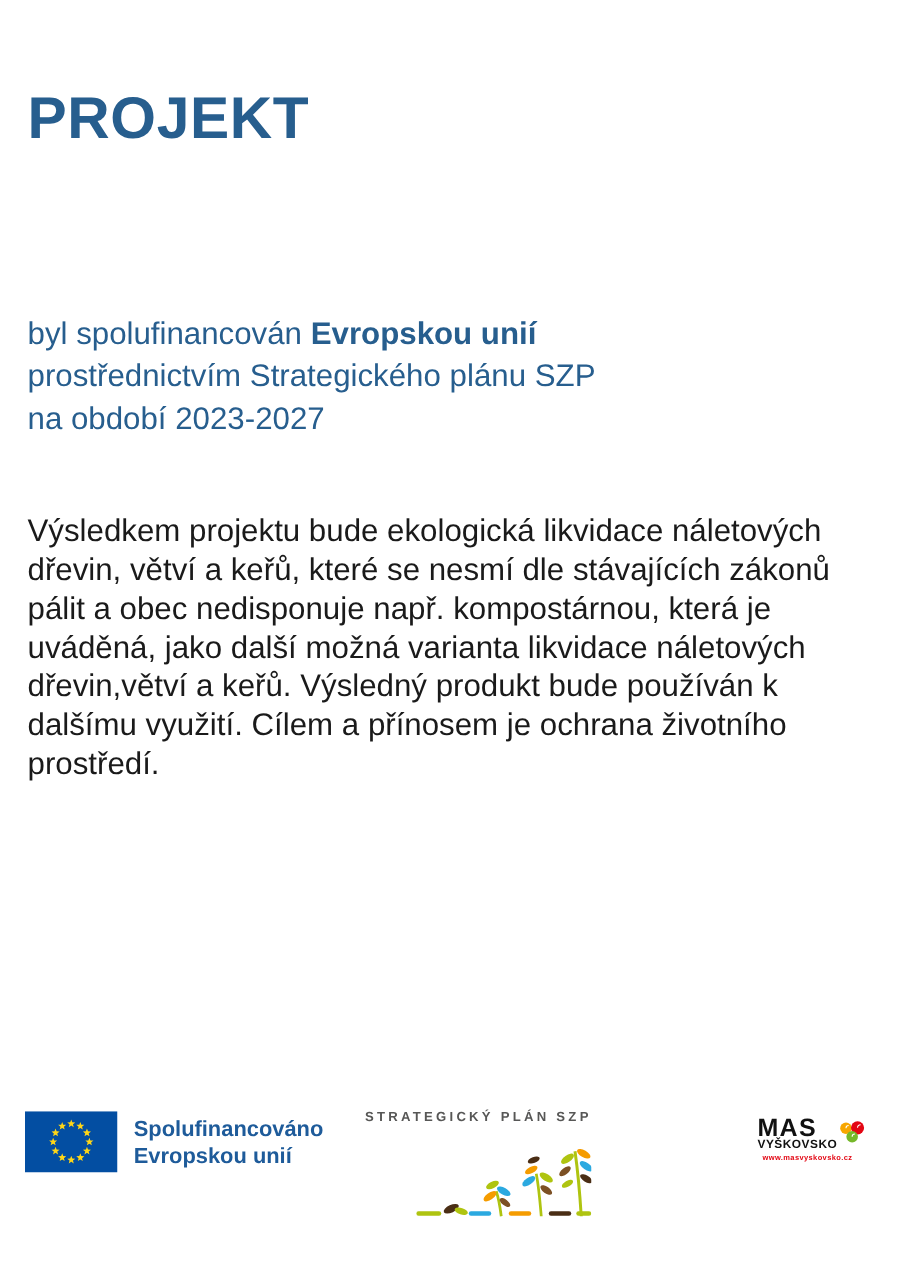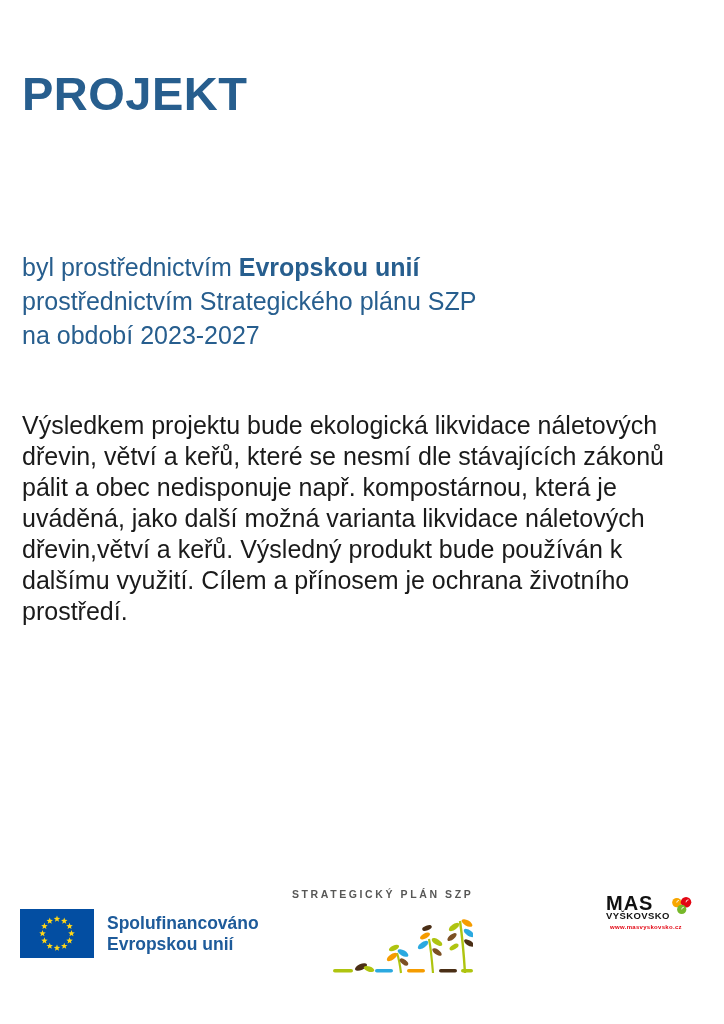--- a/index.html
+++ b/index.html
@@ -27,21 +27,21 @@
   }
   .funding{
     position:absolute; left:22px; top:250px;
     font-size:25px; line-height:34px; color:var(--heading-blue);
   }
   .description{
     position:absolute; left:22px; top:410px; width:690px;
     font-size:25px; line-height:31px; color:var(--text-black);
   }
   .footer{position:absolute; left:0; top:880px; width:724px; height:90px;}
-  .eu-block{position:absolute; left:20px; top:9px; display:flex; align-items:center; gap:13px;margin-top:20px;}
+  .eu-block{position:absolute; left:20px; top:9px; display:flex; align-items:center; gap:13px;}
   .eu-text{
     font-size:17.5px; font-weight:bold; line-height:21px; color:var(--eu-text-blue);
   }
   .szp-block{position:absolute; left:292px; top:8px; display:flex; align-items:flex-end; gap:8px;flex-direction:column;}
   .szp-label{
     font-size:10.5px; font-weight:600; letter-spacing:2.6px;
     color:var(--szp-gray); margin-bottom:7px; white-space:nowrap;
   }
   .mas-block{position:absolute; left:606px; top:13px; width:86px;}
   .mas-row{display:flex; align-items:flex-start; gap:0;}
@@ -51,21 +51,21 @@
   .mas-left{display:flex; flex-direction:column;}
 </style>
 </head>
 <body>
 
 <div class="page">
 
   <h1 class="title">PROJEKT</h1>
 
 
-  <p class="funding"><span>byl prostřednictvím </span><b>Evropskou unií</b><br>
+  <p class="funding"><span>byl spolufinancován </span><b>Evropskou unií</b><br>
     <span>prostřednictvím Strategického plánu SZP</span><br>
     <span>na období 2023-2027</span>
   </p>
 
   <p class="description">Výsledkem projektu bude ekologická likvidace náletových dřevin, větví a keřů, které se nesmí dle stávajících zákonů pálit a obec nedisponuje např. kompostárnou, která je uváděná, jako další možná varianta likvidace náletových dřevin,větví a keřů. Výsledný produkt bude používán k dalšímu využití. Cílem a přínosem je ochrana životního prostředí.</p>
 
   <div class="footer">
 
     <div class="eu-block">
       <svg width="74" height="49" viewBox="0 0 74 49">

